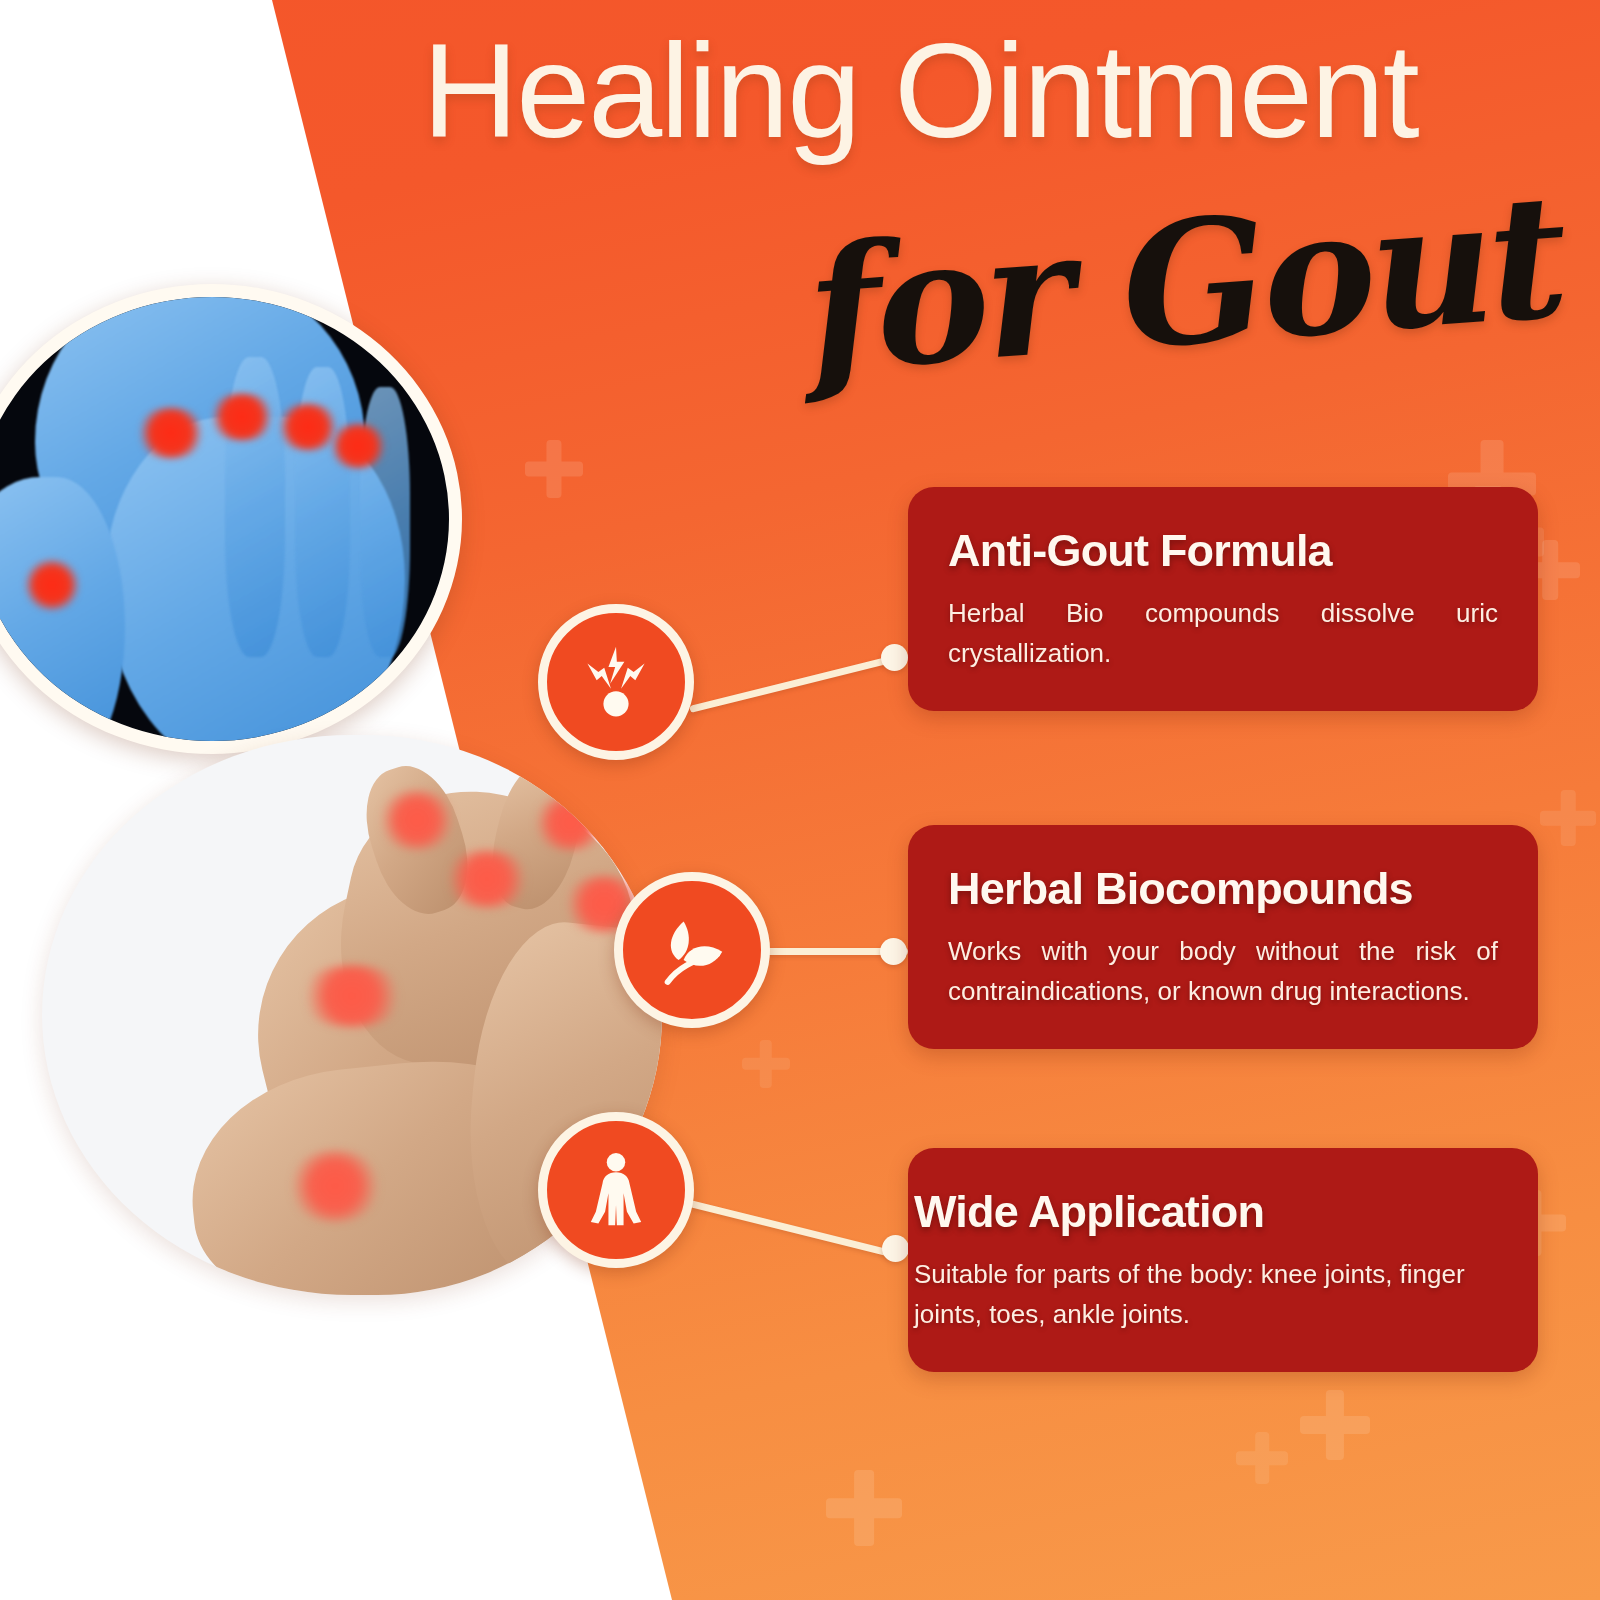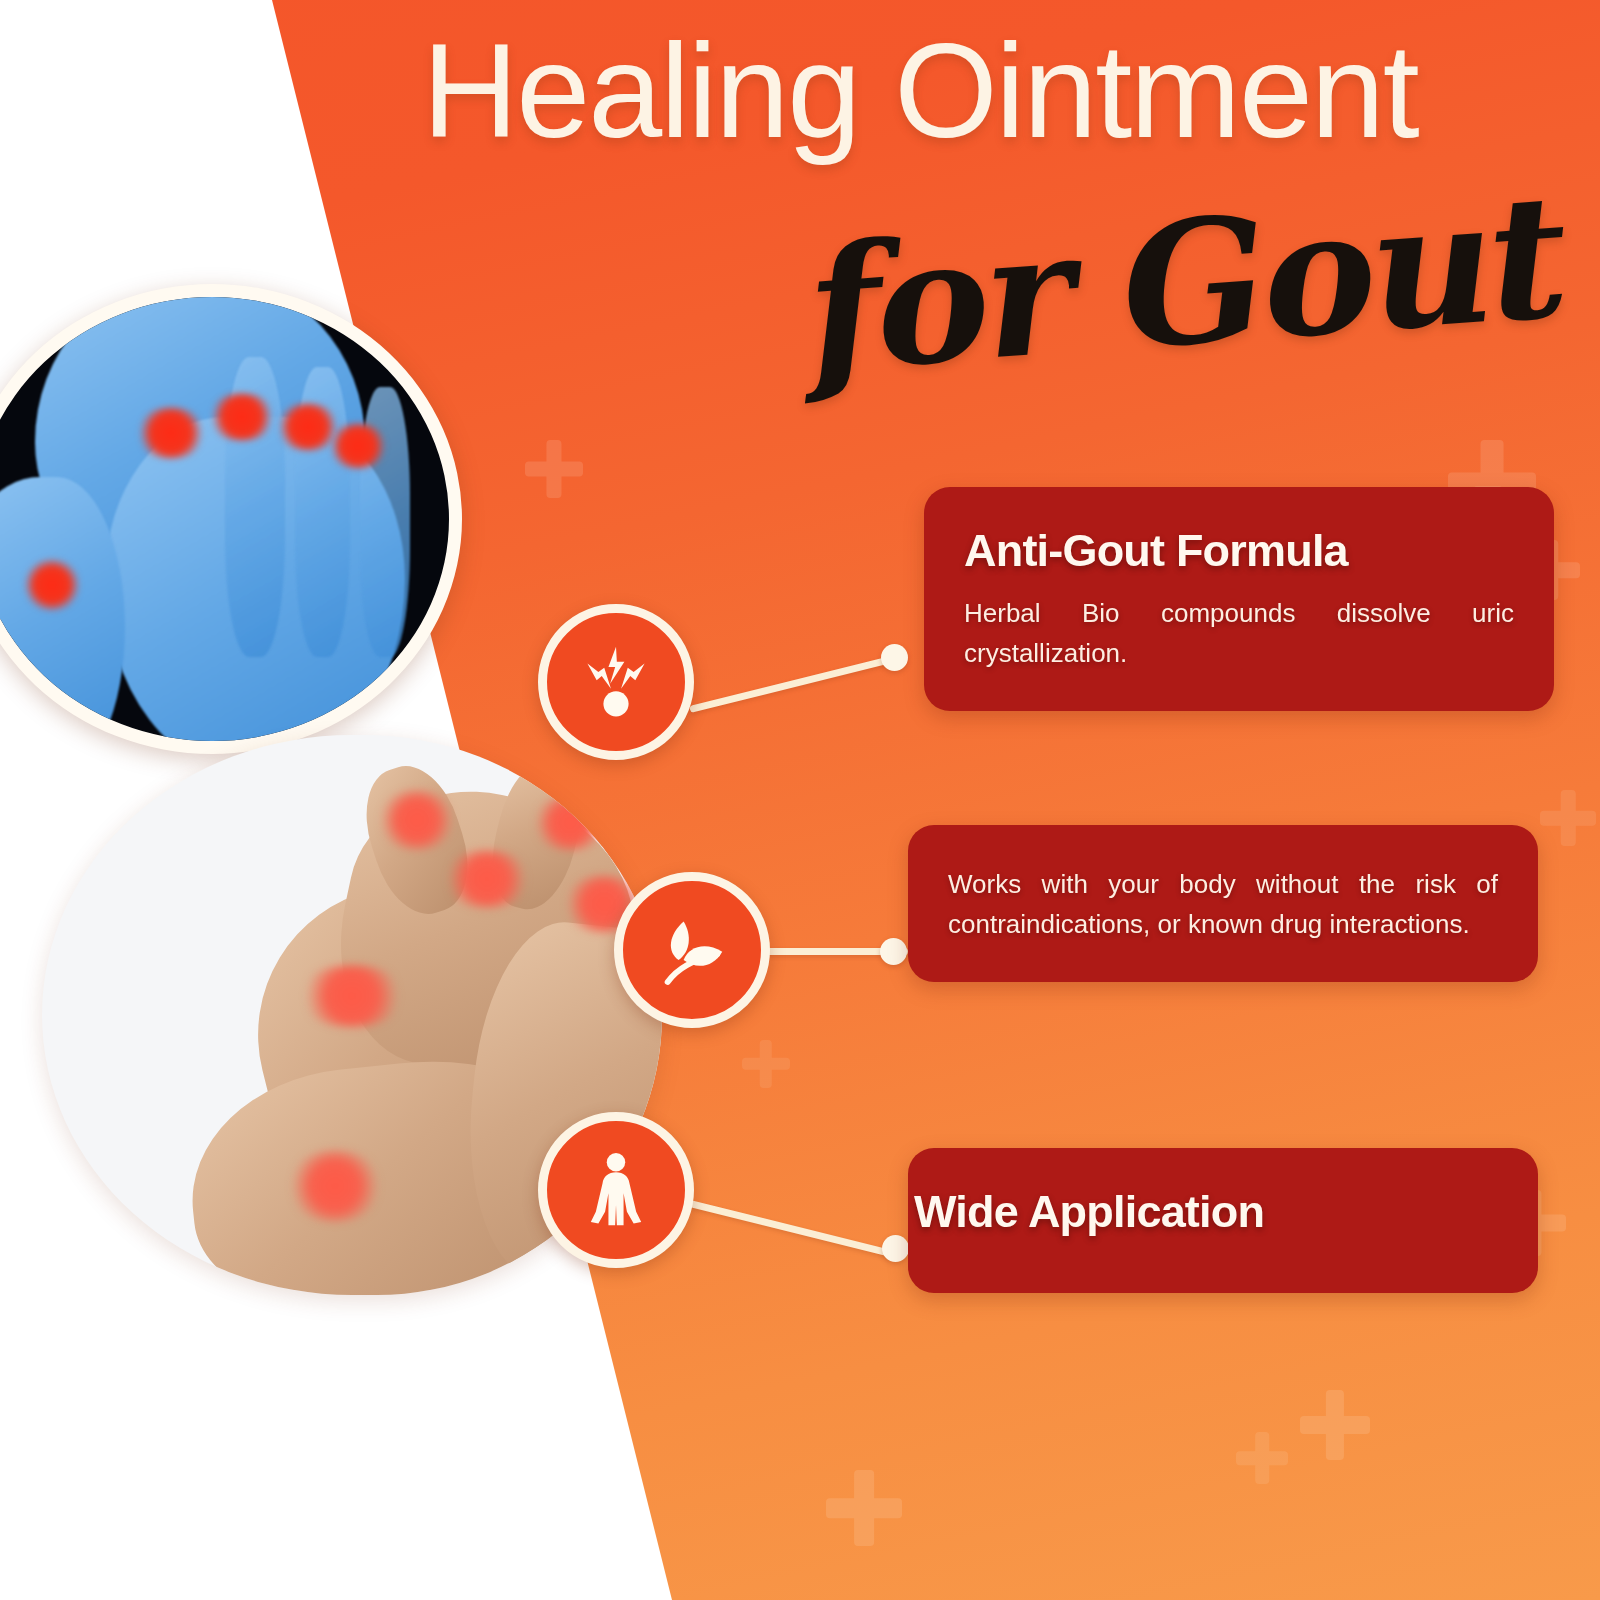--- a/index.html
+++ b/index.html
@@ -261,26 +261,28 @@
 
   <div class="badge" style="left:538px;top:1112px;">
     <svg viewBox="0 0 100 100" aria-hidden="true">
       <g fill="#fffaf0">
         <circle cx="50" cy="17" r="11"></circle>
         <path d="M50 29 C41 29 35 34 34 42 L26 76 L20 88 L29 90 L37 76 L41 54 L41 92 L49 92 L50 68 L51 92 L59 92 L59 54 L63 76 L71 90 L80 88 L74 76 L66 42 C65 34 59 29 50 29 Z"></path>
       </g>
     </svg>
   </div>
 
-  <div class="card" style="left:908px;top:487px;margin-left:16px;">
+  <div class="card" style="left:908px;top:487px;">
     <div class="card-title">Anti-Gout Formula</div>
     <div class="card-body">Herbal Bio compounds dissolve uric crystallization.</div>
   </div>
 
   <div class="card" style="left:908px;top:825px;">
+    <div class="card-title">Herbal Biocompounds</div>
     <div class="card-body">Works with your body without the risk of contraindications, or known drug interactions.</div>
   </div>
 
   <div class="card" style="left:908px;top:1148px;padding-left:6px;">
     <div class="card-title">Wide Application</div>
+    <div class="card-body nojustify">Suitable for parts of the body: knee joints, finger joints, toes, ankle joints.</div>
   </div>
 
 </div>
 
 </body></html>

